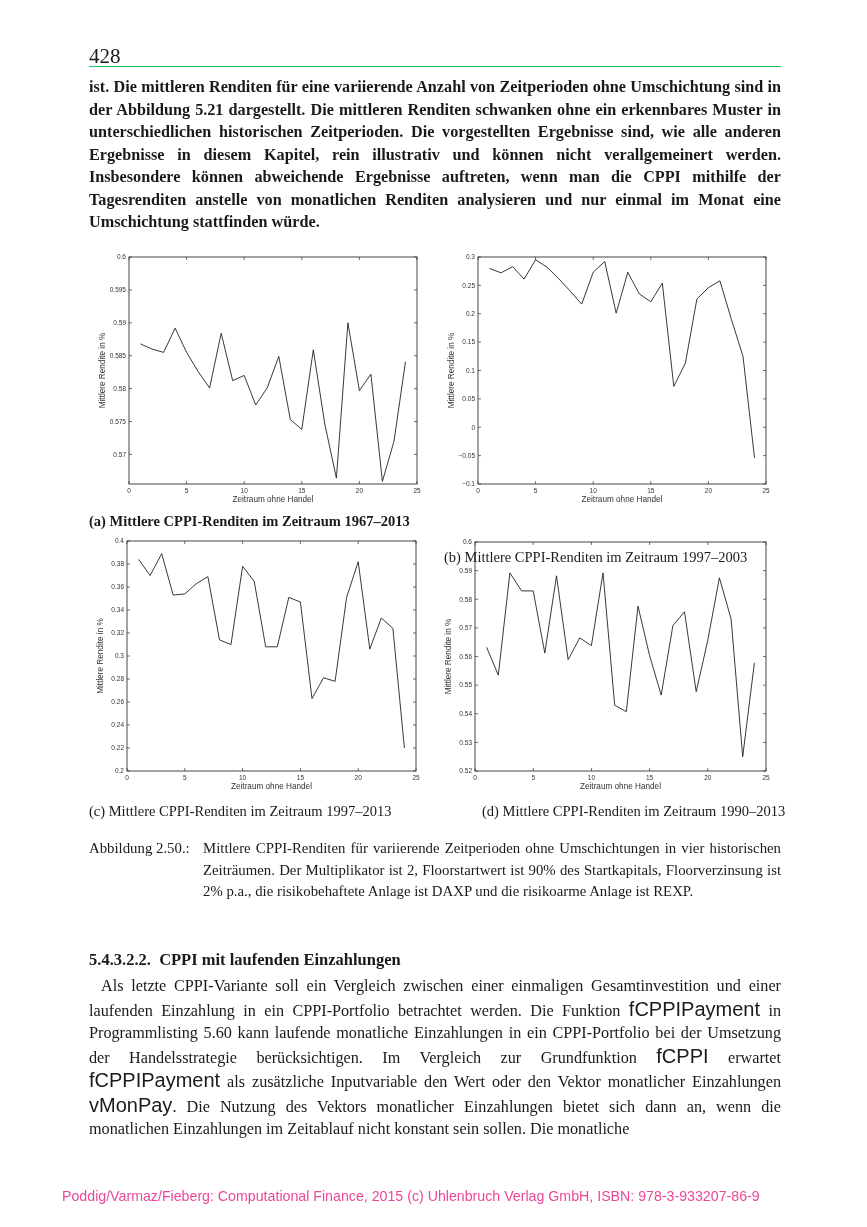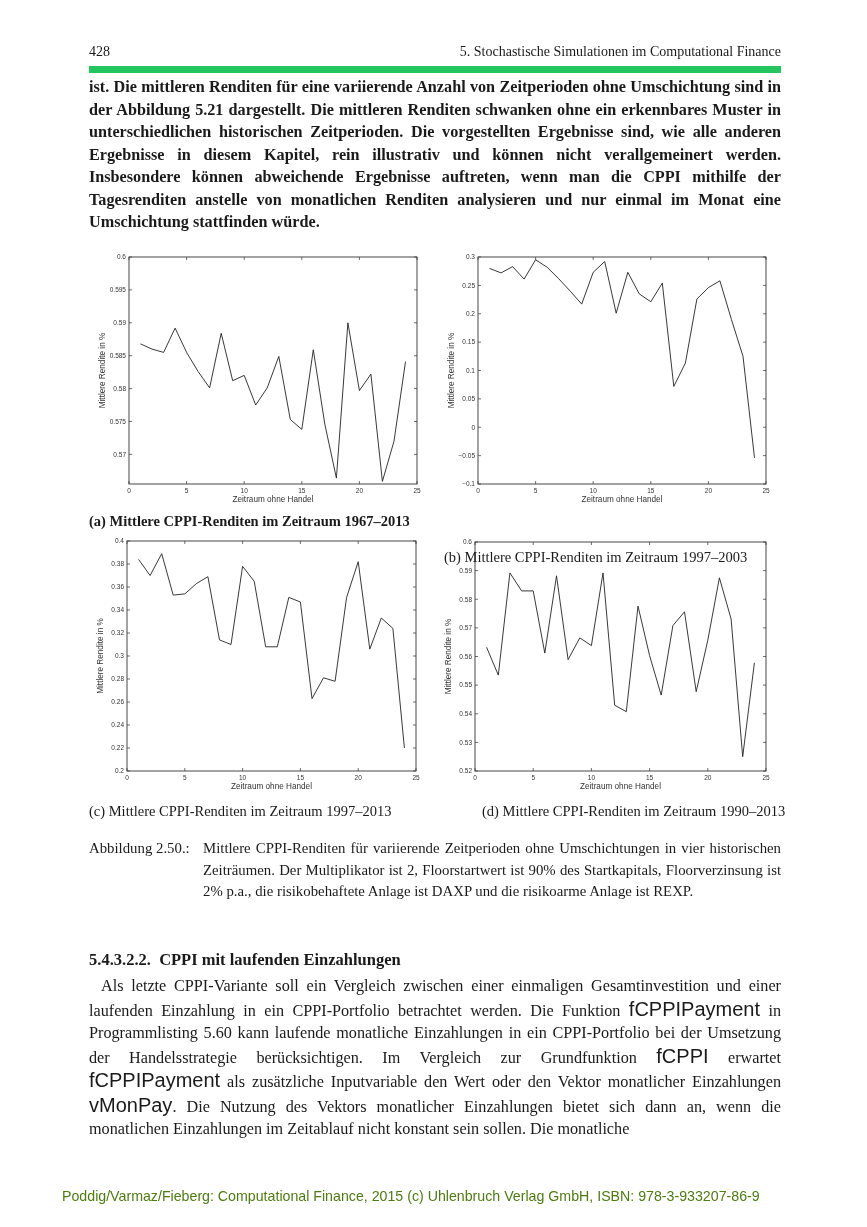--- a/index.html
+++ b/index.html
@@ -1,42 +1,41 @@
 <!DOCTYPE html>
 <html><head>
 <meta charset="utf-8">
 <style>
   html, body { margin:0; padding:0; background:#ffffff; }
   body { width:867px; height:1227px; position:relative; overflow:hidden;
          font-family:"Liberation Serif","DejaVu Serif",serif; color:#1a1a1a; }
   .header { position:absolute; left:89px; top:42px; width:692px; height:24px;
-            border-bottom:7px solid #22c55e; font-size:14px; }
+            border-bottom:1px solid #22c55e; font-size:21px; }
   .header .pnum { position:absolute; left:0; top:2px; }
   .header .chap { position:absolute; right:0; top:2px; }
   .para { position:absolute; left:89px; width:692px; font-size:16.2px; line-height:22.5px;
           text-align:justify; }
   .para p { margin:0; }
   .mono { font-family:Liberation Sans, sans-serif; font-size:20px; }
   .fig { position:absolute; }
   .fig svg { display:block; }
   .subcap { position:absolute; font-size:14.5px; white-space:nowrap; }
   .figcap { position:absolute; left:89px; top:838px; width:692px; font-size:14.8px; line-height:21.5px; }
   .figcap .lbl { position:absolute; left:0; top:0; white-space:nowrap; }
   .figcap .txt { margin-left:114px; text-align:justify; }
   .sec { position:absolute; left:89px; top:950px; font-size:16.5px; font-weight:bold; }
   .footer { position:absolute; left:62px; top:1188px; font-family:"Liberation Sans","DejaVu Sans",sans-serif;
-            font-size:14.2px; color:#4d7c0f; white-space:nowrap; }
+            font-size:14.2px; color:#ec4899; white-space:nowrap; }
   .ax text { font-family:"Liberation Sans","DejaVu Sans",sans-serif; fill:#333; }
 </style>
 </head>
 <body>
 
 <div class="header">
   <span class="pnum">428</span>
-  <span class="chap">5.  Stochastische Simulationen im Computational Finance</span>
 </div>
 
 <div class="para" style="top:76px;font-weight:bold;">
   <p>ist. Die mittleren Renditen für eine variierende Anzahl von Zeitperioden ohne Umschichtung sind in der Abbildung 5.21 dargestellt. Die mittleren Renditen schwanken ohne ein erkennbares Muster in unterschiedlichen historischen Zeitperioden. Die vorgestellten Ergebnisse sind, wie alle anderen Ergebnisse in diesem Kapitel, rein illustrativ und können nicht verallgemeinert werden. Insbesondere können abweichende Ergebnisse auftreten, wenn man die CPPI mithilfe der Tagesrenditen anstelle von monatlichen Renditen analysieren und nur einmal im Monat eine Umschichtung stattfinden würde.</p>
 </div>
 
 <div class="fig" style="left:95px; top:248px;">
   <svg id="chart0" width="340" height="262" class="ax">
       <rect x="34" y="9" width="288" height="227" fill="none" stroke="#333" stroke-width="0.9"></rect>
       <line x1="34" y1="236" x2="34" y2="233" stroke="#333" stroke-width="0.7"></line>

